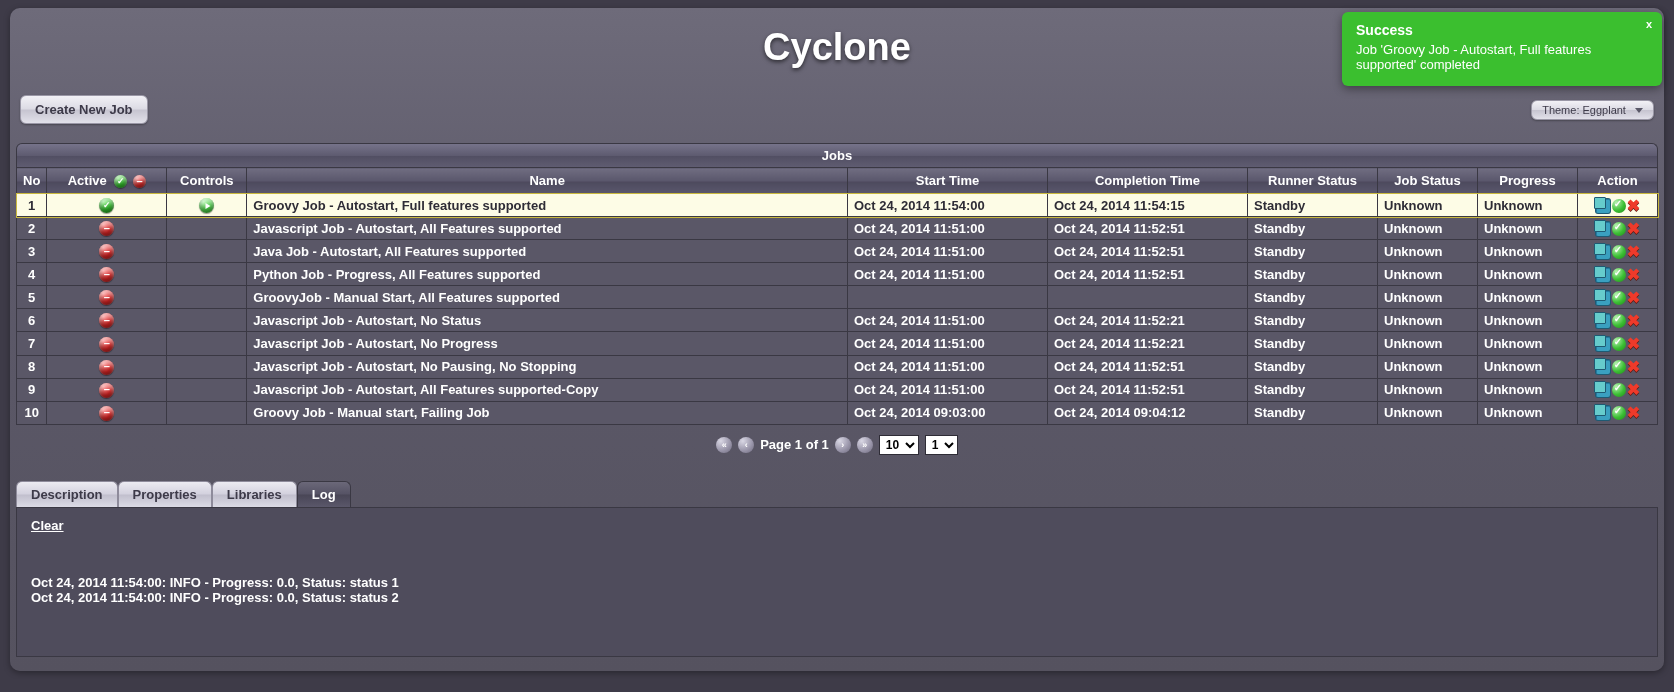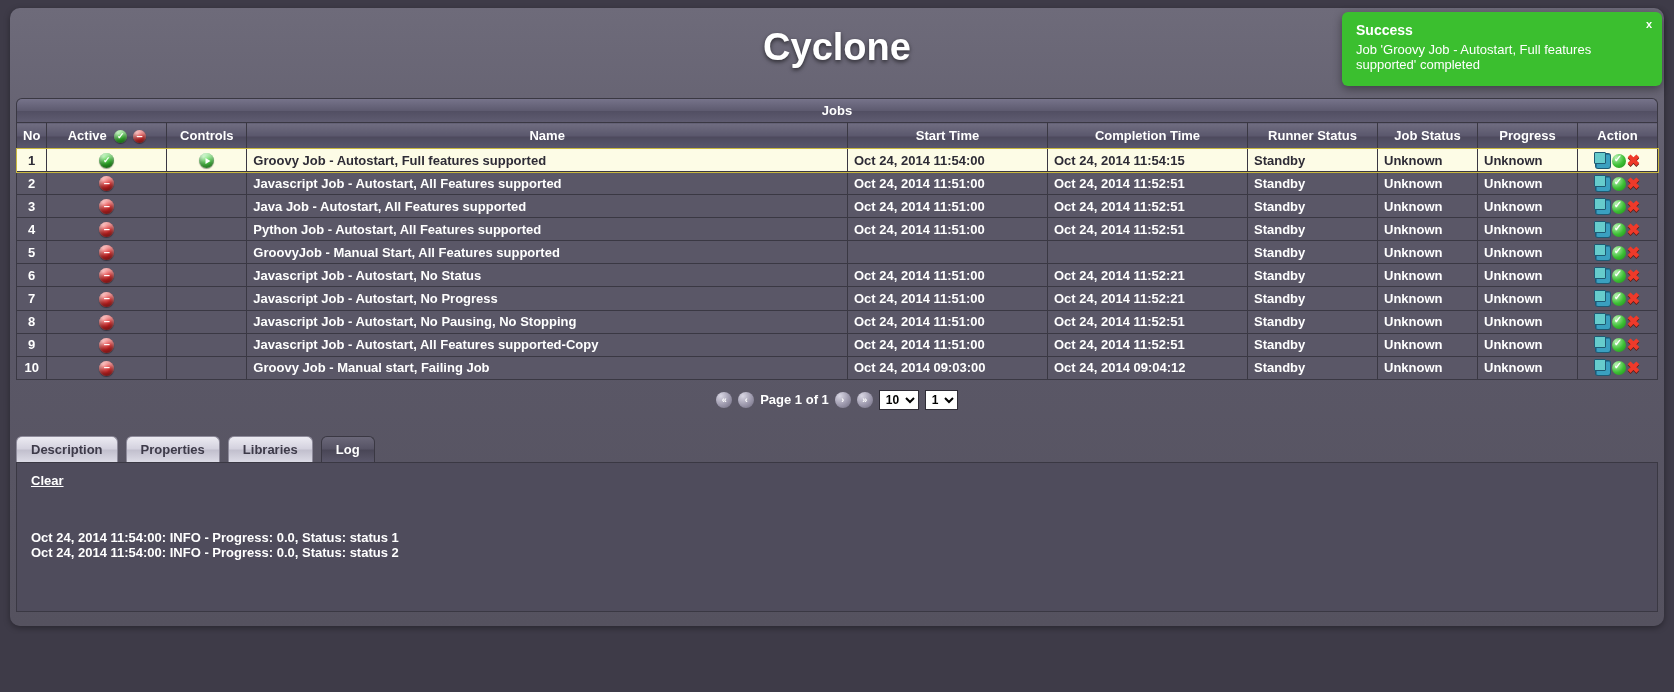--- a/index.html
+++ b/index.html
@@ -116,21 +116,21 @@
     width:16px;height:16px;border-radius:50%;
     background: radial-gradient(circle at 30% 25%, #d9d7e4, #9d99ad 55%, #6e6a7e);
     color:#fff; font-size:9px; display:inline-flex; align-items:center; justify-content:center;
     cursor:pointer;
   }
   select.psel{
     background:#fff; border:1px solid #2e2c36; font-size:12px; padding:1px 2px;
     font-weight:bold;
   }
 
-  .tabs-row { display:flex; gap:8px; margin: 20px 2px 0 2px; }
+  .tabs-row { display:flex; gap:0; margin: 20px 2px 0 2px; }
   .tab {
     background: linear-gradient(to bottom,#ecebf2 0%, #d3d1de 48%, #c1bfcd 52%, #dcdbe6 100%);
     border:1px solid #8e8b9b; border-bottom:none; border-radius:6px 6px 0 0;
     padding:5px 14px; font-weight:bold; color:#3d3a49; font-size:13px; cursor:pointer;
   }
   .tab.active{
     background: linear-gradient(to bottom,#6b6879 0%, #565365 48%, #494656 52%, #5a576a 100%);
     color:#fff; border-color:#3a3843;
   }
   .log-panel{
@@ -149,20 +149,27 @@
 <div class="outer">
   <div class="title-bar">
     <div class="app-title">Cyclone</div>
     <div class="toast">
       <div class="tt">Success</div>
       <div>Job 'Groovy Job - Autostart, Full features supported' completed</div>
       <span class="tx">x</span>
     </div>
   </div>
 
+  <div class="toolbar">
+    <button class="btn">Create New Job</button>
+    <button class="btn theme-btn">
+      <span>Theme: Eggplant</span>
+      <span class="caret"></span>
+    </button>
+  </div>
 
   <div class="panel">
     <div class="panel-title">Jobs</div>
     <table class="jobs">
       <thead>
         <tr>
           <th class="col-no">No</th>
           <th class="col-active">
             <span>Active</span>
             <span class="dot green" style="width:13px;height:13px;margin-left:4px;"></span>
@@ -212,21 +219,21 @@
             <td class="bold">Oct 24, 2014 11:52:51</td>
             <td class="bold">Standby</td>
             <td class="bold">Unknown</td>
             <td class="bold">Unknown</td>
             <td class="c"><span class="mini-icn mini-copy"></span><span class="mini-icn mini-check"></span><span class="mini-del">✖</span></td>
           </tr>
           <tr>
             <td class="c bold">4</td>
             <td class="c"><span class="dot red"></span></td>
             <td class="c"></td>
-            <td class="bold">Python Job - Autostart, All Features supported</td>
+            <td class="bold">Python Job - Progress, All Features supported</td>
             <td class="bold">Oct 24, 2014 11:51:00</td>
             <td class="bold">Oct 24, 2014 11:52:51</td>
             <td class="bold">Standby</td>
             <td class="bold">Unknown</td>
             <td class="bold">Unknown</td>
             <td class="c"><span class="mini-icn mini-copy"></span><span class="mini-icn mini-check"></span><span class="mini-del">✖</span></td>
           </tr>
           <tr>
             <td class="c bold">5</td>
             <td class="c"><span class="dot red"></span></td>

